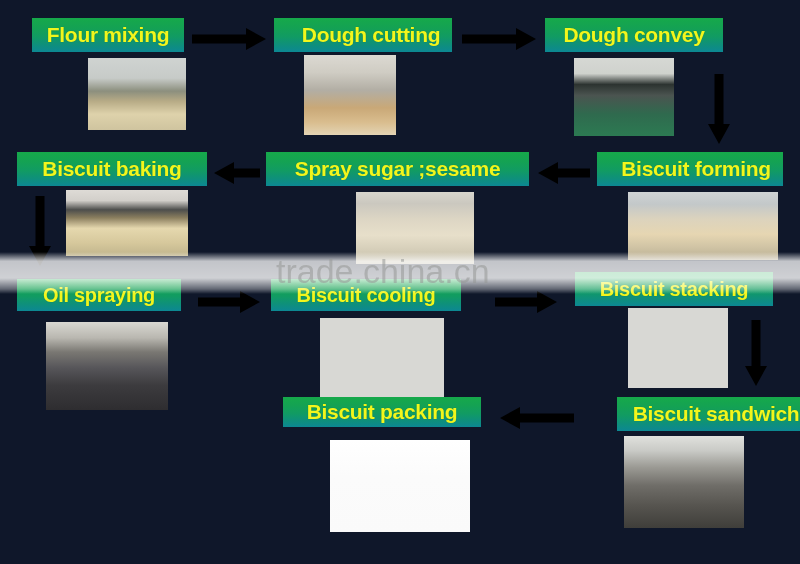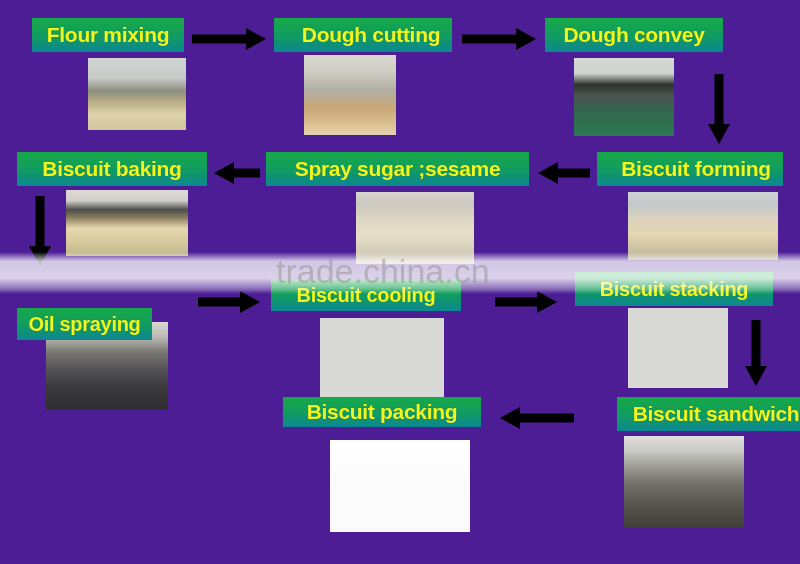--- a/index.html
+++ b/index.html
@@ -7,21 +7,21 @@
   body{
     width:800px;height:564px;
     background:#ffffff;
     font-family:"Liberation Sans", sans-serif;
     overflow:hidden;
     position:relative;
   }
   #canvas{
     position:relative;
     width:800px;height:564px;
-    background:#4c1d95;
+    background:#0f172a;
     overflow:hidden;
   }
 
   
   .node{
     position:absolute;
     box-sizing:border-box;
     display:flex;
     align-items:center;
     justify-content:center;
@@ -181,21 +181,21 @@
       </div>
       <div class="node" style="left: 597px; top: 152px; width: 186px; height: 34px; font-size: 21px; padding-left: 12px;">
         <span>Biscuit forming</span>
       </div>
       <div class="node" style="left: 266px; top: 152px; width: 263px; height: 34px; font-size: 21px;">
         <span>Spray sugar ;sesame</span>
       </div>
       <div class="node" style="left: 17px; top: 152px; width: 190px; height: 34px; font-size: 21px;">
         <span>Biscuit baking</span>
       </div>
-      <div class="node" style="left: 17px; top: 279px; width: 135px; height: 32px; font-size: 20px; margin-top: 29px;">
+      <div class="node" style="left: 17px; top: 279px; width: 164px; height: 32px; font-size: 20px;">
         <span>Oil spraying</span>
       </div>
       <div class="node" style="left: 271px; top: 279px; width: 190px; height: 32px; font-size: 20px;">
         <span>Biscuit cooling</span>
       </div>
       <div class="node" style="left: 575px; top: 272px; width: 198px; height: 34px; font-size: 20px;">
         <span>Biscuit stacking</span>
       </div>
       <div class="node" style="left: 585px; top: 397px; width: 198px; height: 34px; font-size: 21px; margin-left: 32px;">
         <span>Biscuit sandwich</span>

